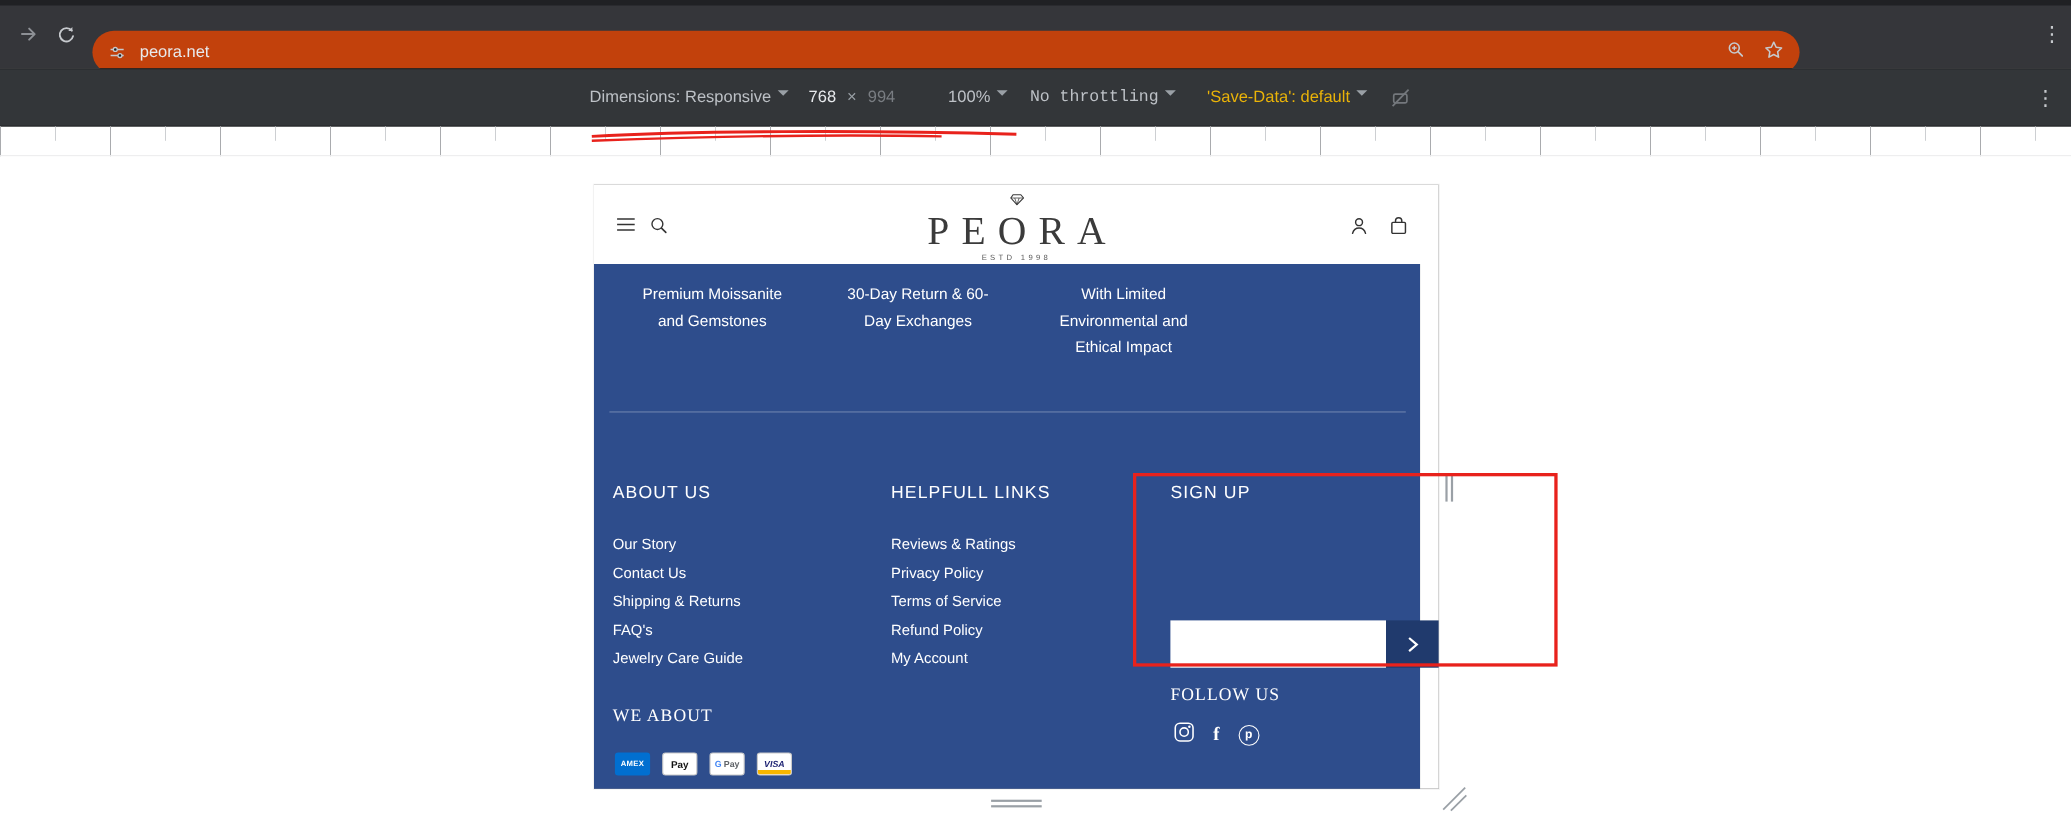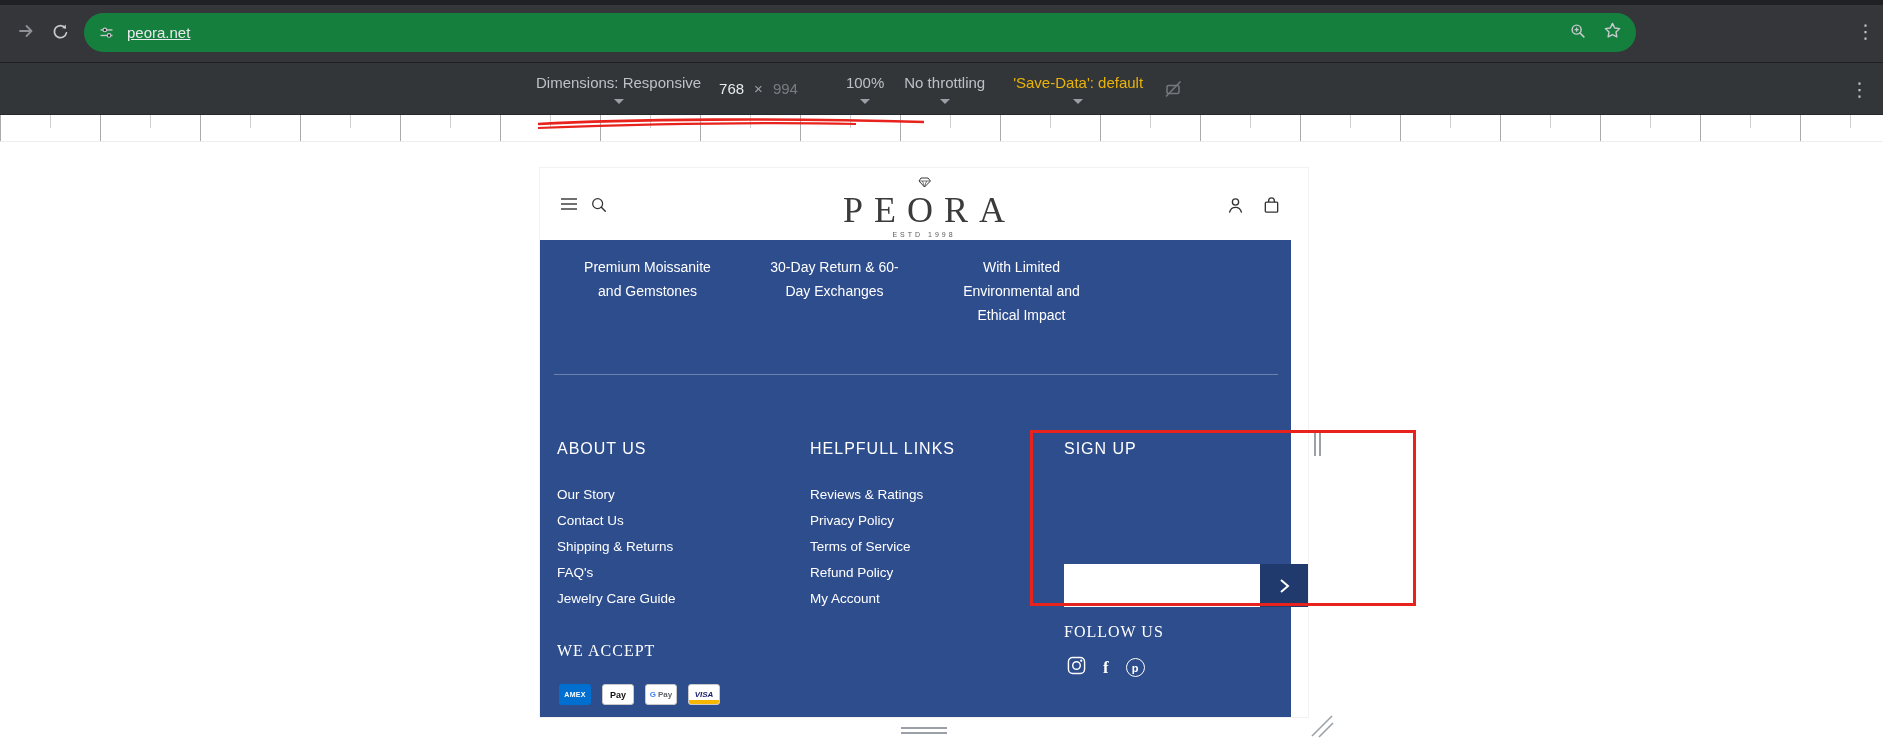--- a/index.html
+++ b/index.html
@@ -5,43 +5,43 @@
   * { margin:0; padding:0; box-sizing:border-box; }
   html,body { width:1883px; height:749px; overflow:hidden; background:#ffffff;
               font-family:"Liberation Sans", sans-serif; }
 
   
   .browser-bar { position:absolute; left:0; top:0; width:100%; height:62px; background:#35363a; }
   .window-top-strip { position:absolute; left:0; top:0; width:100%; height:5px; background:#202124; }
   .nav-btn { position:absolute; top:19px; width:24px; height:24px; display:flex; align-items:center; justify-content:center; border-radius:50%; }
   .btn-fwd { left:14px; }
   .btn-reload { left:48px; }
-  .omnibox { position:absolute; left:84px; top:13px; width:1552px; height:39px; background:#15803d;
-             border-radius:20px; display:flex; align-items:center; color:#e8eaed;text-decoration:underline; }
+  .omnibox { position:absolute; left:84px; top:28px; width:1552px; height:39px; background:#c2410c;
+             border-radius:20px; display:flex; align-items:center; color:#e8eaed; }
   .omnibox .tune { margin-left:14px; display:flex; }
   .omnibox .url { margin-left:12px; font-size:15px; color:#e8eaed; }
   .omnibox-right { position:absolute; right:14px; top:0; height:39px; display:flex; align-items:center; gap:16px; }
   .incog-chip { position:absolute; left:1650px; top:12px; height:38px; border-radius:19px; background:#e9ebee;
                 display:flex; align-items:center; gap:7px; padding:0 13px; color:#202124; font-size:13px; white-space:nowrap; }
   .kebab { color:#c6c9cd; font-size:19px; line-height:1; }
   .browser-kebab { position:absolute; left:1856px; top:22px; }
 
   
   .devtools-bar { position:absolute; left:0; top:62px; width:100%; height:53px; background:#333639;
                   border-top:1px solid rgba(0,0,0,.4); border-bottom:1px solid #26282b; }
   .dt-items { position:absolute; left:536px; top:0; height:100%; display:flex; align-items:center;
               color:#bdc1c6; font-size:15px; white-space:nowrap; }
-  .dt-item { display:flex; align-items:center; gap:6px;flex-direction:column; }
+  .dt-item { display:flex; align-items:flex-start; gap:6px; }
   .caret { width:0; height:0; border-left:5px solid transparent; border-right:5px solid transparent;
            border-top:5px solid #9aa0a6; margin-top:2px; }
   .dt-width { color:#e8eaed; margin-left:18px; }
   .dt-times { color:#9aa0a6; margin:0 10px; }
   .dt-height { color:#797d82; }
   .dt-zoom { margin-left:48px; }
-  .dt-throttle { margin-left:20px; }
+  .dt-throttle { margin-left:20px;font-family:Liberation Mono, monospace; }
   .dt-savedata { margin-left:28px; color:#eab308; }
   .dt-rotate { margin-left:20px; opacity:.8; display:flex; }
   .devtools-kebab { position:absolute; left:1850px; top:17px; }
 
   
   .ruler { position:absolute; left:0; top:115px; width:100%; height:27px;
     background:
       repeating-linear-gradient(90deg,#a9abae 0 1px,transparent 1px 100px) 0 0/100% 27px no-repeat,
       repeating-linear-gradient(90deg,#cdcfd2 0 1px,transparent 1px 50px) 0 0/100% 13px no-repeat;
     border-bottom:1px solid #ededee; }
@@ -293,21 +293,21 @@
           <circle cx="10" cy="10" r="4" stroke="#fff" stroke-width="1.5" fill="none"></circle>
           <circle cx="15" cy="5" r="1.2" fill="#fff"></circle>
         </svg>
       </span>
       <span class="social-fb">f</span>
       <span class="social-pin">
         <span>p</span>
       </span>
     </div>
 
-    <div class="accept-title">WE ACCEPT</div>
+    <div class="accept-title">WE ABOUT</div>
 
     <div class="pay-row">
       <div class="pay pay-amex">
         <span>AMEX</span>
       </div>
       <div class="pay pay-apple">
         <span>Pay</span>
       </div>
       <div class="pay pay-gpay">
         <span class="g">G</span>

